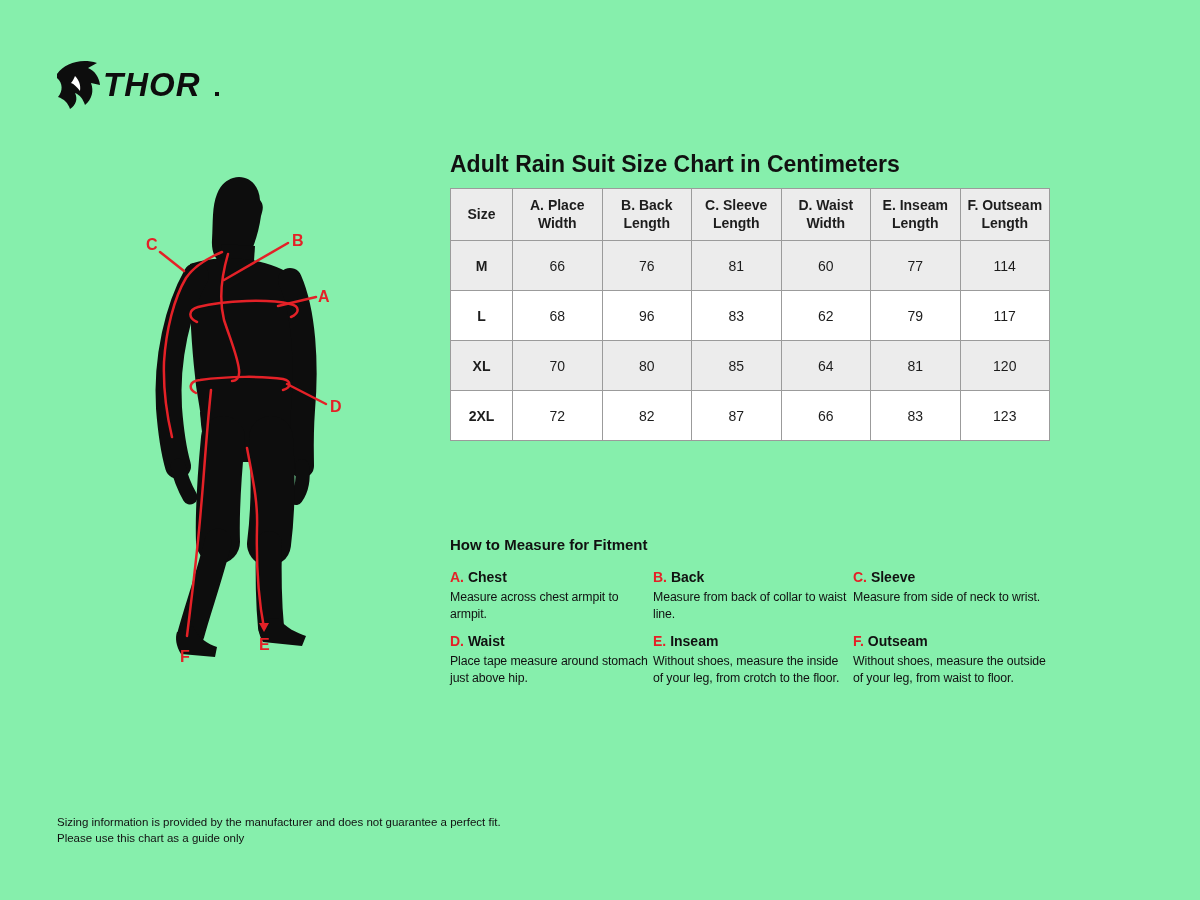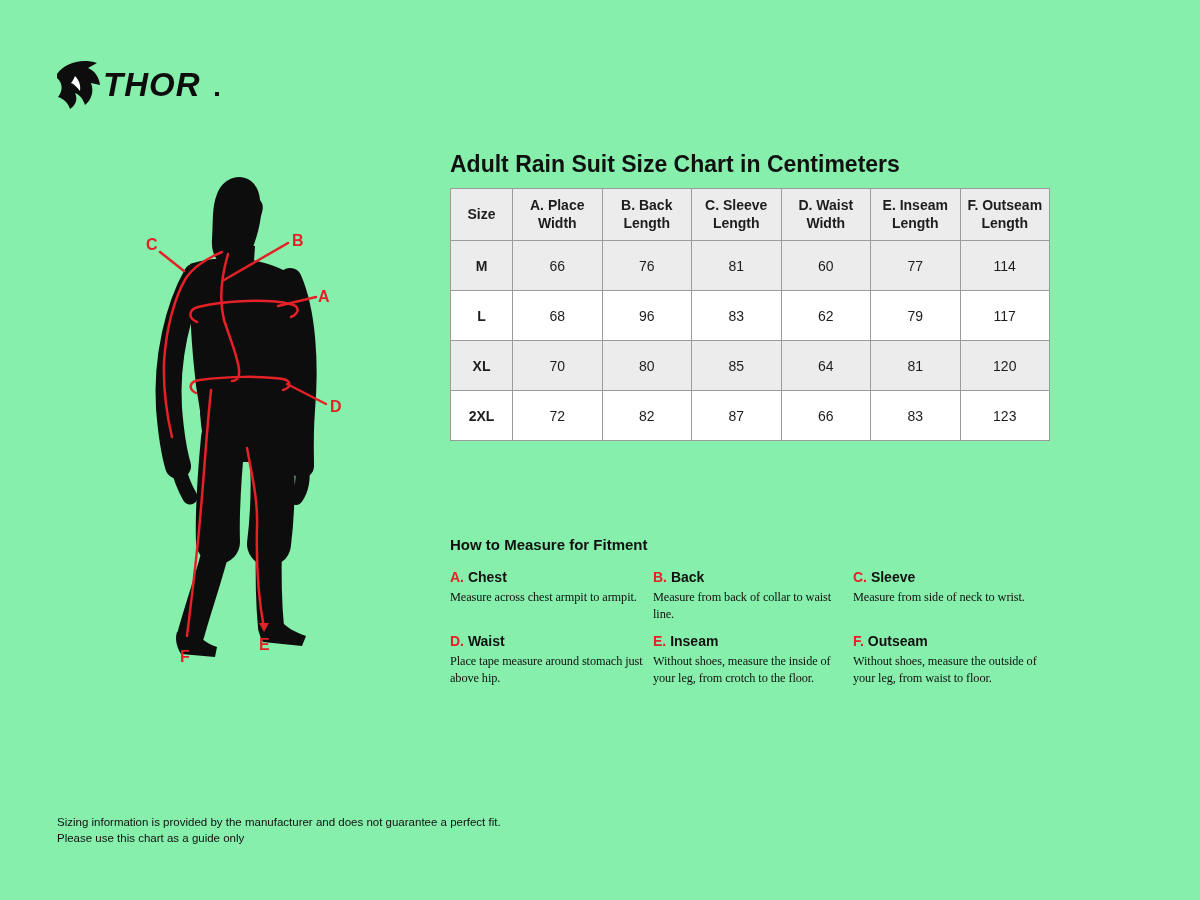--- a/index.html
+++ b/index.html
@@ -38,21 +38,21 @@
   .col-val  { width:89.5px; }
 
   
   .measure-title {
     position:absolute; left:450px; top:536px;
     font-size:15px; font-weight:bold; color:#111;
   }
   .measure-item { position:absolute; width:198px; }
   .measure-item h3 { font-size:14px; font-weight:bold; color:#111; margin-bottom:4px; }
   .measure-item h3 .letter { color:#e42127; }
-  .measure-item p { font-size:12.3px; line-height:1.38; color:#111; letter-spacing:-0.1px;font-family:Liberation Serif, serif; }
+  .measure-item p { font-size:12.3px; line-height:1.38; color:#111; letter-spacing:-0.1px; }
   .mi-0 { left:450px; top:569px; }
   .mi-1 { left:653px; top:569px; }
   .mi-2 { left:853px; top:569px; }
   .mi-3 { left:450px; top:633px; }
   .mi-4 { left:653px; top:633px; }
   .mi-5 { left:853px; top:633px; }
 
   
   .footer {
     position:absolute; left:57px; top:814px;

